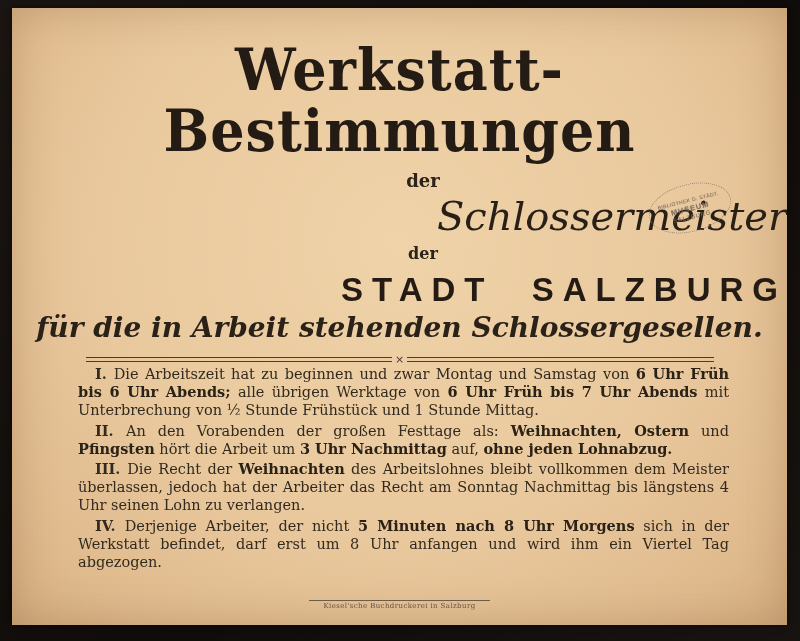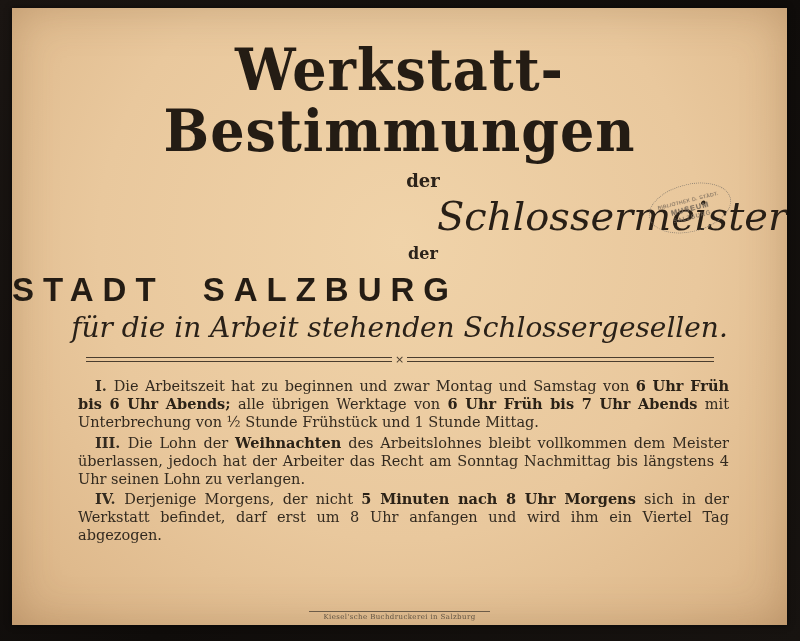--- a/index.html
+++ b/index.html
@@ -31,45 +31,45 @@
     text-align:center;font-weight:bold;color:#2c231a;margin-left:47px;
   }
   .sm1{margin-top:13px;font-size:18px;}
   .sm2{margin-top:6px;font-size:16px;}
   .guild{
     margin-top:3px;text-align:right;
     font-size:40px;line-height:1.1;font-weight:normal;
     font-style:italic;color:#281f16;
   }
   .city{
-    margin-top:8px;text-align:left;
+    margin-top:8px;text-align:right;
     font-family:"Liberation Sans", sans-serif;
     font-size:33px;font-weight:bold;
     letter-spacing:9px;word-spacing:20px;
     color:#241c14;
   }
   .dedication{
     margin-top:2px;text-align:center;
-    font-size:28px;font-weight:normal;font-style:italic;
+    font-size:28px;font-weight:bold;font-style:italic;
     color:#2a2118;
   }
   .divider{
     margin:10px auto 0;width:628px;
     display:flex;align-items:center;
   }
   .dline{
     flex:1;height:3px;
     border-top:1px solid #4a3d2e;border-bottom:1px solid #4a3d2e;
   }
   .dx{
     font-size:11px;line-height:1;padding:0 3px;color:#4a3d2e;
     font-family:"DejaVu Sans", sans-serif;
   }
   .regs{
-    margin:12px 58px 0 66px;
+    margin:0 58px 0 66px;
     font-size:14.5px;line-height:18px;
     text-align:justify;
     color:#332a1f;
   }
   .regs p{
     margin:0 0 2.5px 0;
     text-indent:17px;
   }
   .regs b{color:#2b2217;}
   .numeral{font-weight:bold;}
@@ -79,21 +79,21 @@
     transform:rotate(-14deg);
     display:flex;flex-direction:column;align-items:center;justify-content:center;
     color:#77695a;opacity:.9;
     text-shadow:0 0 1px rgba(120,105,90,.6);
     font-family:"Liberation Sans", sans-serif;
   }
   .stamp .s1{font-size:5px;letter-spacing:.4px;}
   .stamp .s2{font-size:7.5px;font-weight:bold;letter-spacing:1px;margin-top:1px;}
   .stamp .s3{font-size:6px;letter-spacing:.8px;margin-top:1px;}
   .imprint{
-    position:absolute;left:0;right:0;bottom:2px;
+    position:absolute;left:0;right:0;bottom:13px;
     text-align:center;
   }
   .imprint-text{
     display:inline-block;
     border-top:1px solid #6d5c48;
     padding:1px 14px 0 14px;
     font-size:7px;letter-spacing:.4px;
     color:#5f5140;
   }
 </style>
@@ -111,22 +111,23 @@
     <div class="dedication">für die in Arbeit stehenden Schlossergesellen.</div>
 
     <div class="divider">
       <span class="dline"></span>
       <span class="dx">×</span>
       <span class="dline"></span>
     </div>
 
     <div class="regs">
         <p><span class="numeral">I. </span><span>Die Arbeitszeit hat zu beginnen und zwar Montag und Samstag von </span><b>6 Uhr Früh bis 6 Uhr Abends;</b><span> alle übrigen Werktage von </span><b>6 Uhr Früh bis 7 Uhr Abends</b><span> mit Unterbrechung von ½ Stunde Frühstück und 1 Stunde Mittag.</span></p>
-        <p><span class="numeral">III. </span><span>Die Lohn der </span><b>Weihnachten</b><span> des Arbeitslohnes bleibt vollkommen dem Meister überlassen, jedoch hat der Arbeiter das Recht am Sonntag Nachmittag bis längstens 4 Uhr seinen Lohn zu verlangen.</span></p>
-        <p><span class="numeral">IV. </span><span>Derjenige Morgens, der nicht </span><b>5 Minuten nach 8 Uhr Morgens</b><span> sich in der Werkstatt befindet, darf erst um 8 Uhr anfangen und wird ihm ein Viertel Tag abgezogen.</span></p>
+        <p><span class="numeral">II. </span><span>An den Vorabenden der großen Festtage als: </span><b>Weihnachten, Ostern</b><span> und </span><b>Pfingsten</b><span> hört die Arbeit um </span><b>3 Uhr Nachmittag</b><span> auf, </span><b>ohne jeden Lohnabzug.</b></p>
+        <p><span class="numeral">III. </span><span>Die Recht der </span><b>Weihnachten</b><span> des Arbeitslohnes bleibt vollkommen dem Meister überlassen, jedoch hat der Arbeiter das Recht am Sonntag Nachmittag bis längstens 4 Uhr seinen Lohn zu verlangen.</span></p>
+        <p><span class="numeral">IV. </span><span>Derjenige Arbeiter, der nicht </span><b>5 Minuten nach 8 Uhr Morgens</b><span> sich in der Werkstatt befindet, darf erst um 8 Uhr anfangen und wird ihm ein Viertel Tag abgezogen.</span></p>
       </div>
 
     <div class="stamp">
       <div class="s1">BIBLIOTHEK D. STÄDT.</div>
       <div class="s2">MUSEUM</div>
       <div class="s3">SALZBURG</div>
     </div>
 
     <div class="imprint">
       <span class="imprint-text">Kiesel'sche Buchdruckerei in Salzburg</span>

